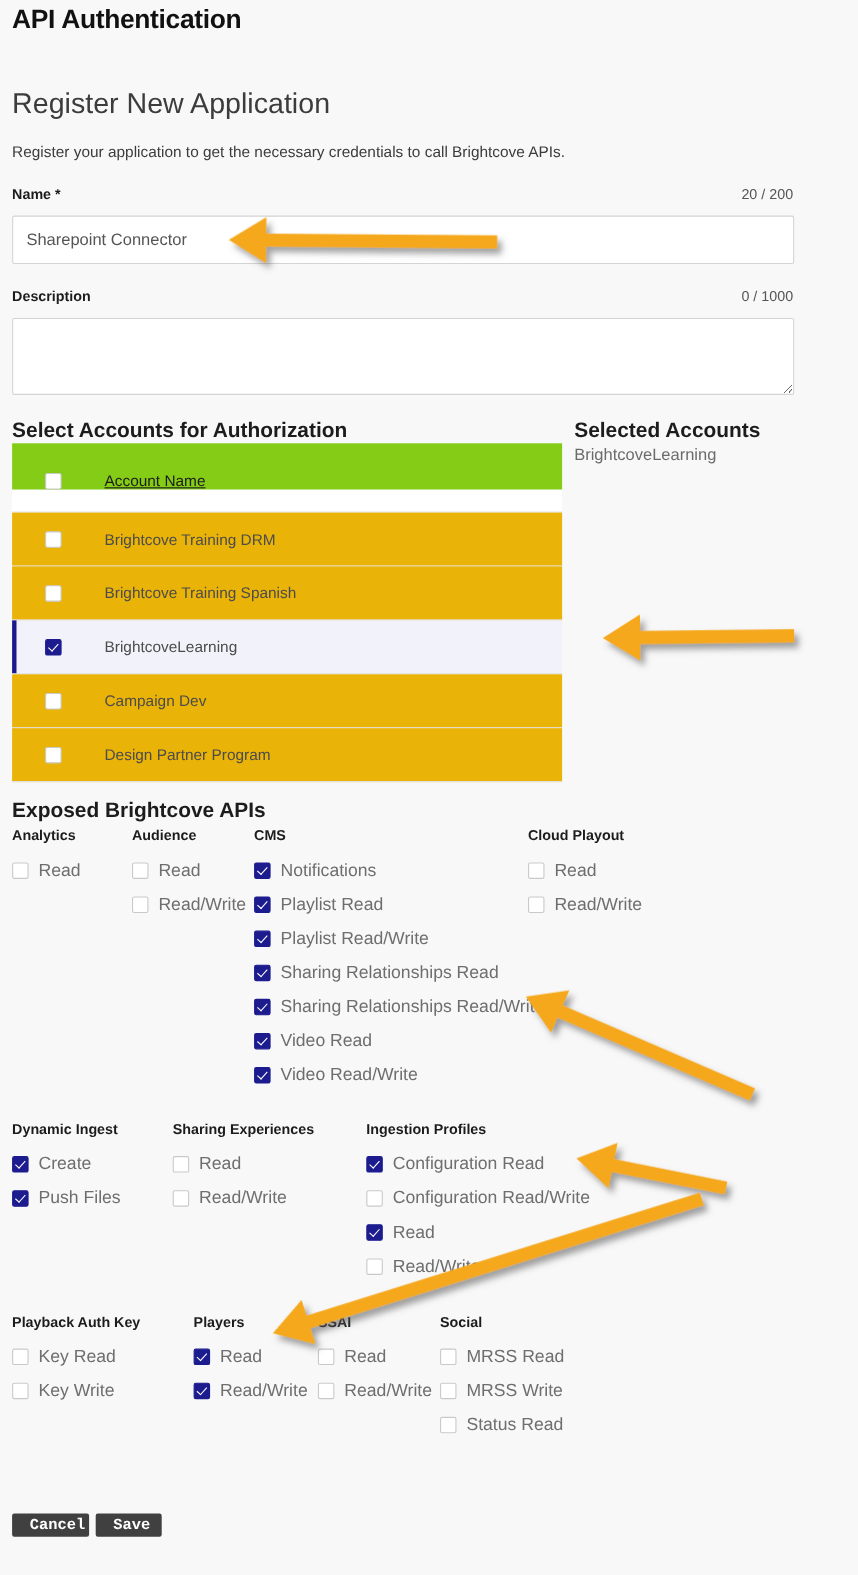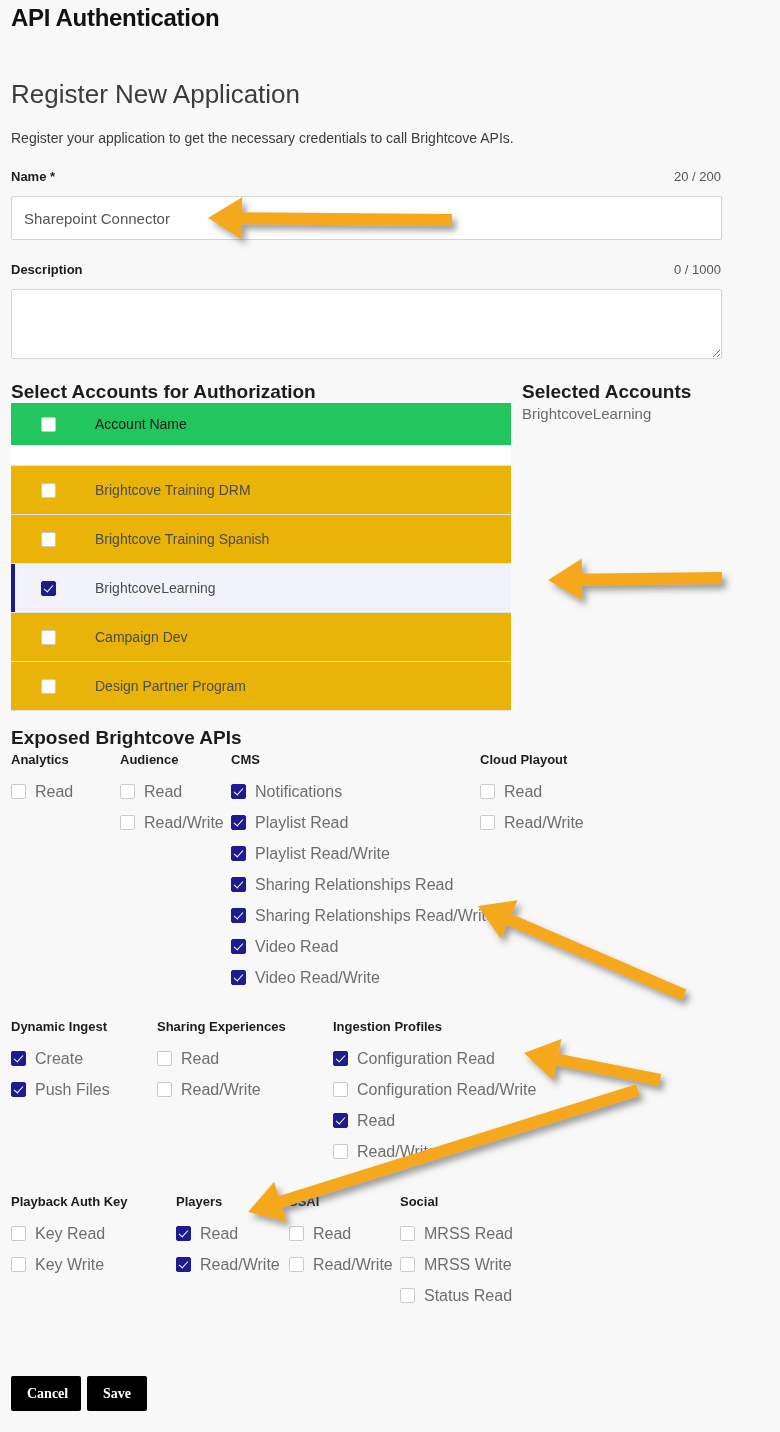--- a/index.html
+++ b/index.html
@@ -103,23 +103,24 @@
   
   .acct-table {
     position: absolute;
     left: 11px;
     top: 403px;
     width: 500px;
   }
   .acct-head {
     position: relative;
     height: 42px;
-    background: #22c55e;
+    background: #84cc16;
     display: flex;
-    align-items: center;
+    align-items: flex-end;
+    text-decoration: underline;
   }
   .acct-spacer {
     height: 20px;
     background: #ffffff;
     border-bottom: 1px solid #e2e2e2;
   }
   .acct-row {
     position: relative;
     height: 48px;
     background: #eab308;
@@ -204,28 +205,28 @@
   .api-item .lbl {
     margin-left: 9px;
     font-size: 16px;
     color: #6e6e6e;
   }
 
   
   .btn {
     position: absolute;
     box-sizing: border-box;
-    background: #000000;
+    background: #404040;
     color: #ffffff;
     border: none;
     border-radius: 2px;
-    font-family: Liberation Serif, serif;
+    font-family: Liberation Mono, monospace;
     font-size: 14px;
     font-weight: bold;
-    height: 35px;
+    height: 21px;
     cursor: pointer;
     padding: 0 16px;
   }
 
   
   .arrow-layer {
     position: absolute;
     left: 0;
     top: 0;
     width: 780px;

